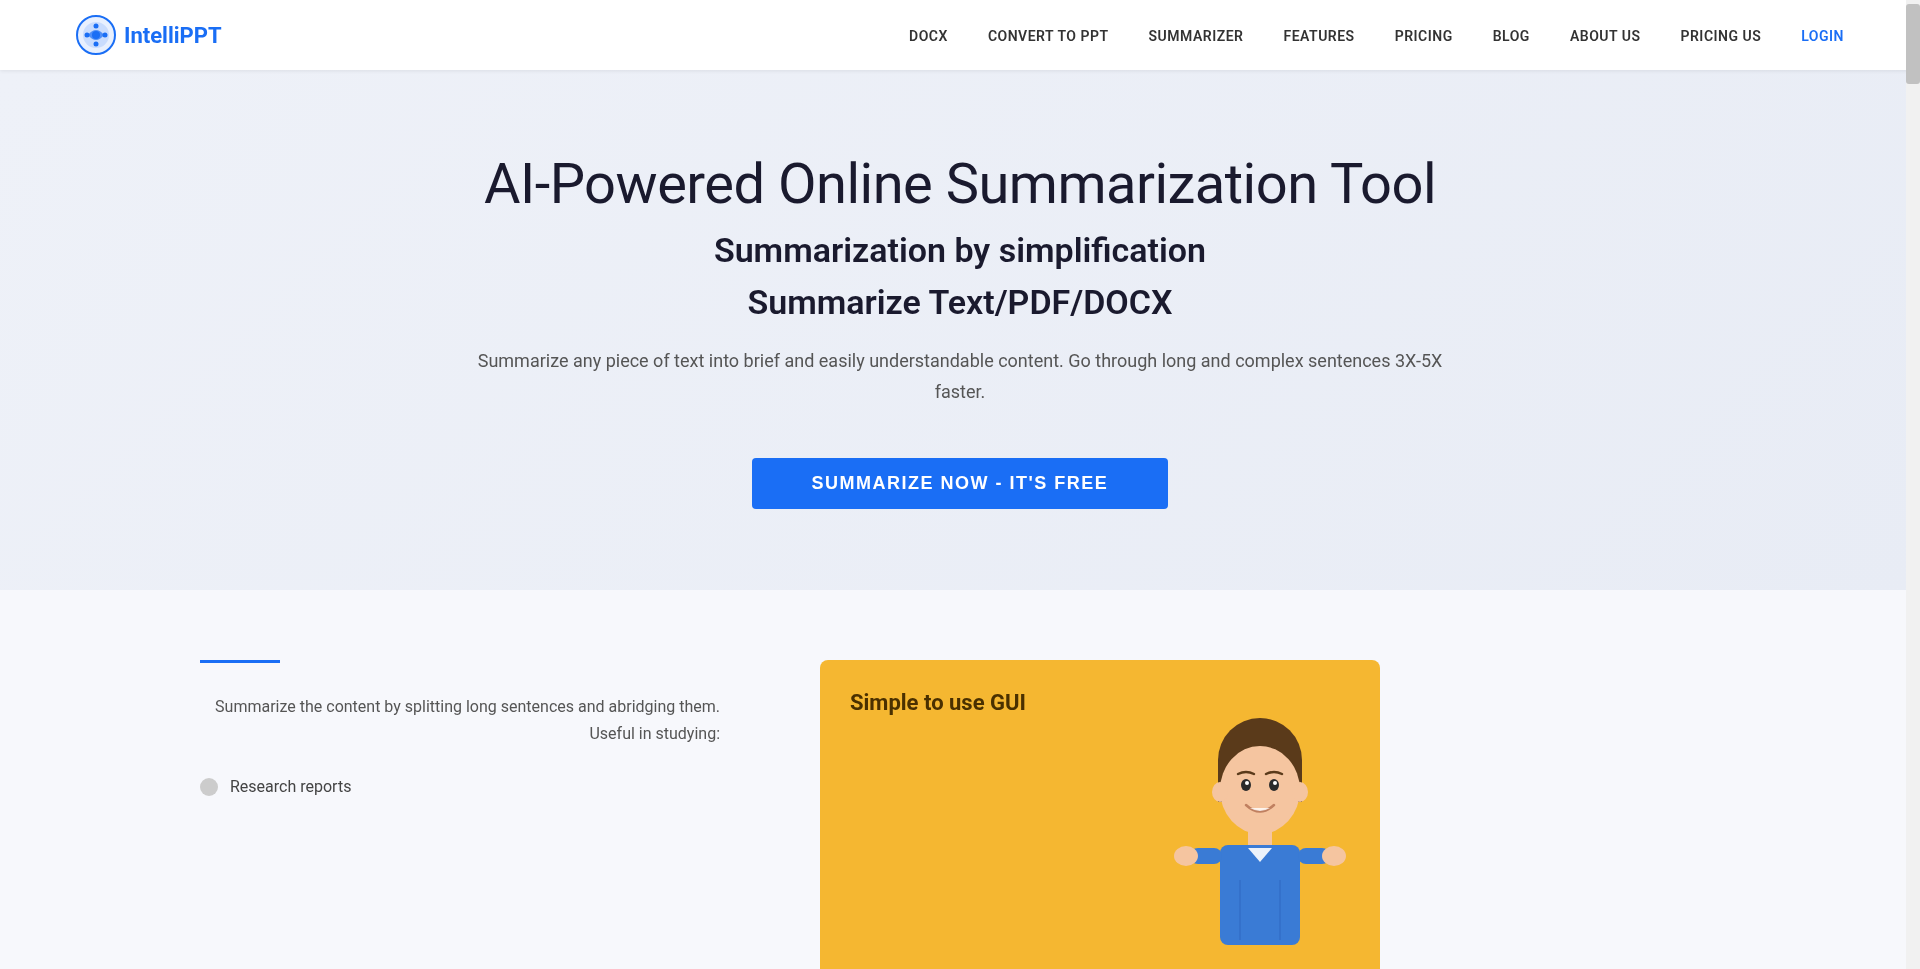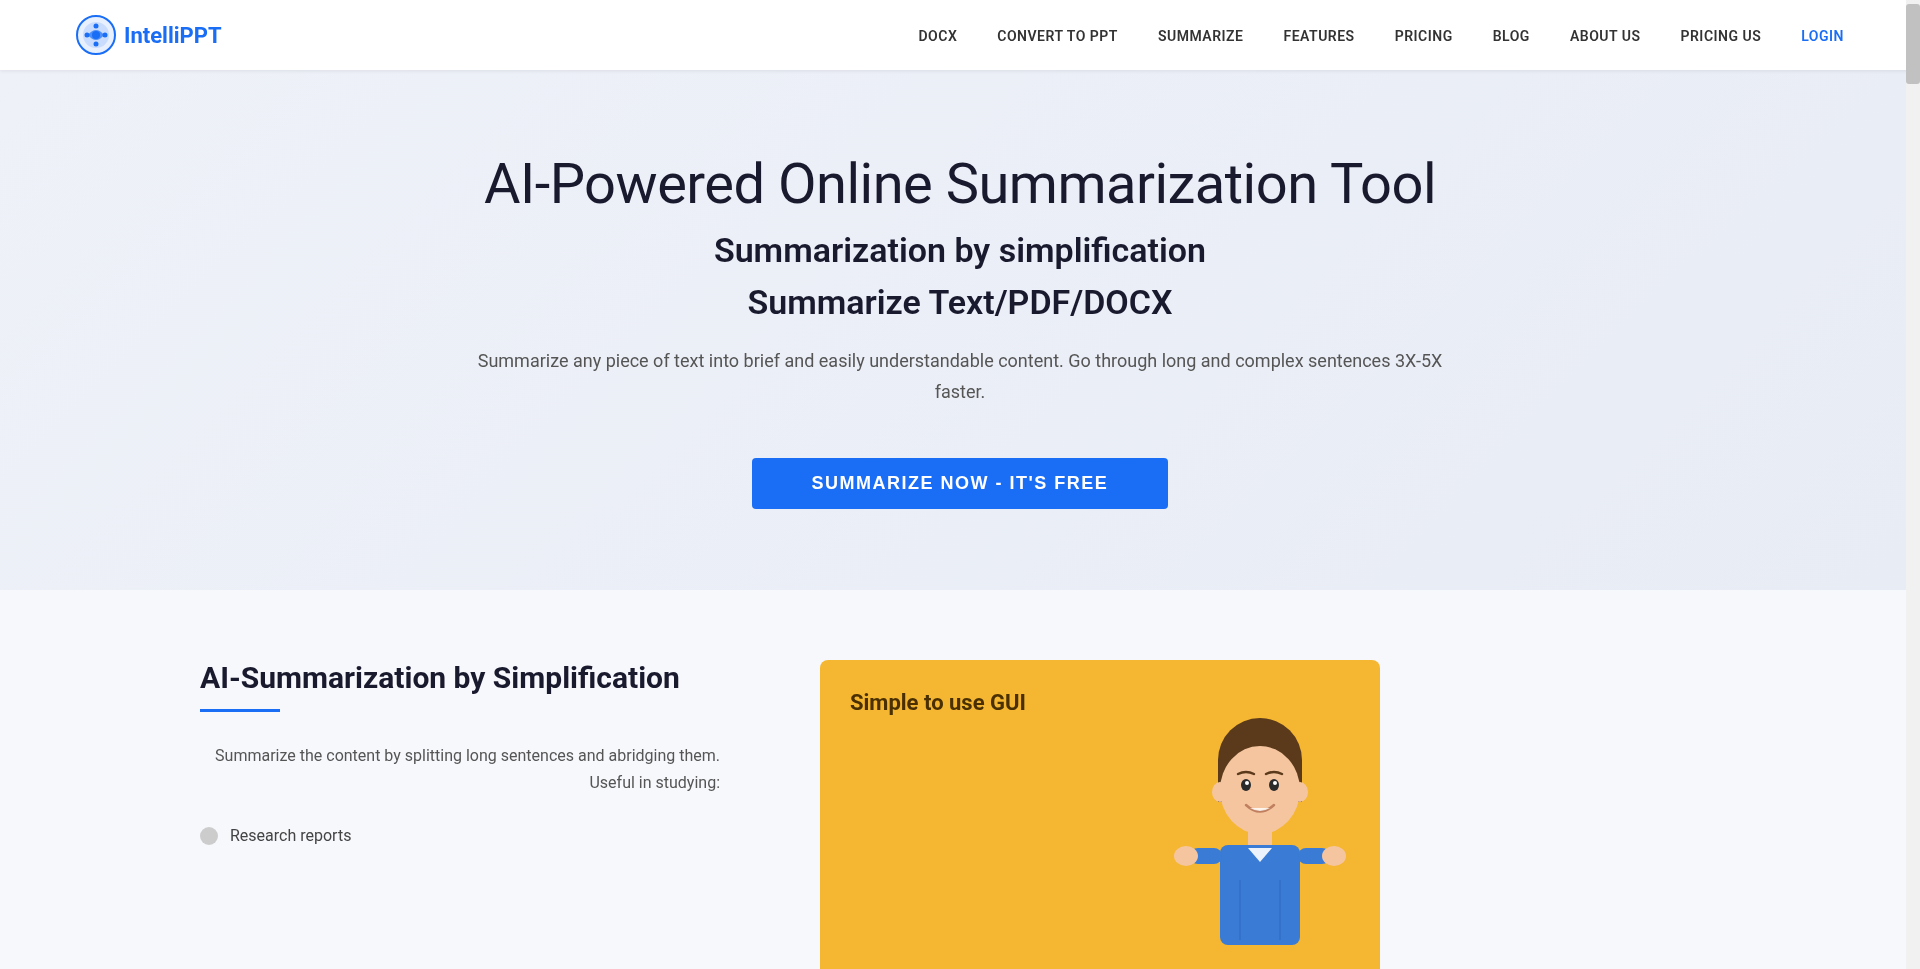--- a/index.html
+++ b/index.html
@@ -249,21 +249,21 @@
   </a>
 
   <ul class="navbar-nav">
     <li>
       <a href="#">DOCX</a>
     </li>
     <li>
       <a href="#">CONVERT TO PPT</a>
     </li>
     <li>
-      <a href="#">SUMMARIZE</a>
+      <a href="#">SUMMARIZER</a>
     </li>
     <li>
       <a href="#">FEATURES</a>
     </li>
     <li>
       <a href="#">PRICING</a>
     </li>
     <li>
       <a href="#">BLOG</a>
     </li>
@@ -282,21 +282,20 @@
 <section class="hero">
   <h1 class="hero-title">AI-Powered Online Summarization Tool</h1>
   <h2 class="hero-subtitle1">Summarization by simplification</h2>
   <h2 class="hero-subtitle2">Summarize Text/PDF/DOCX</h2>
   <p class="hero-description">Summarize any piece of text into brief and easily understandable content. Go through long and complex sentences 3X-5X faster.</p>
   <button class="cta-button">SUMMARIZE NOW - IT'S FREE</button>
 </section>
 
 <section class="features-section">
   <div class="features-text">
-    <h2 class="features-title">AI-Summarization by Simplification</h2>
     <div class="features-title-underline"></div>
     <p class="features-description">Summarize the content by splitting long sentences and abridging them. Useful in studying:</p>
     <ul class="features-list">
       <li class="features-list-item">
         <div class="list-icon"></div>
         <span>Research reports</span>
       </li>
     </ul>
   </div>
 

